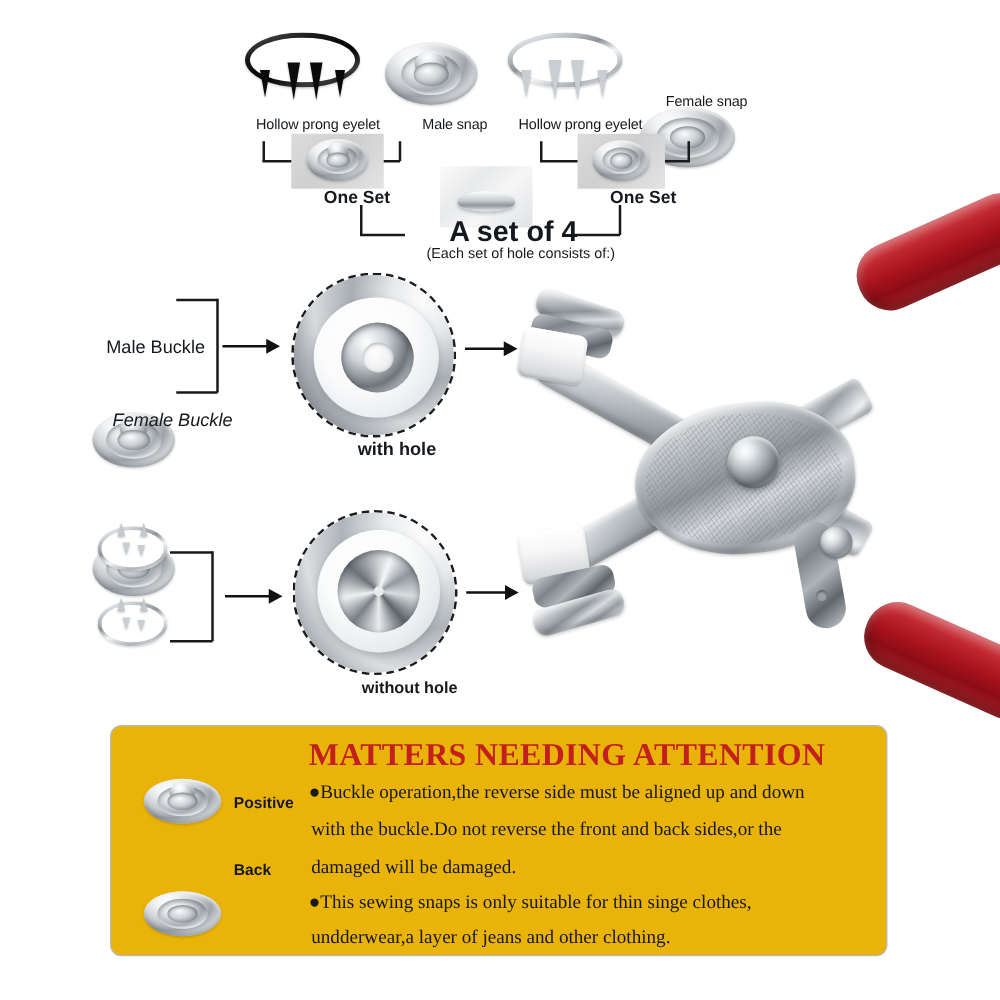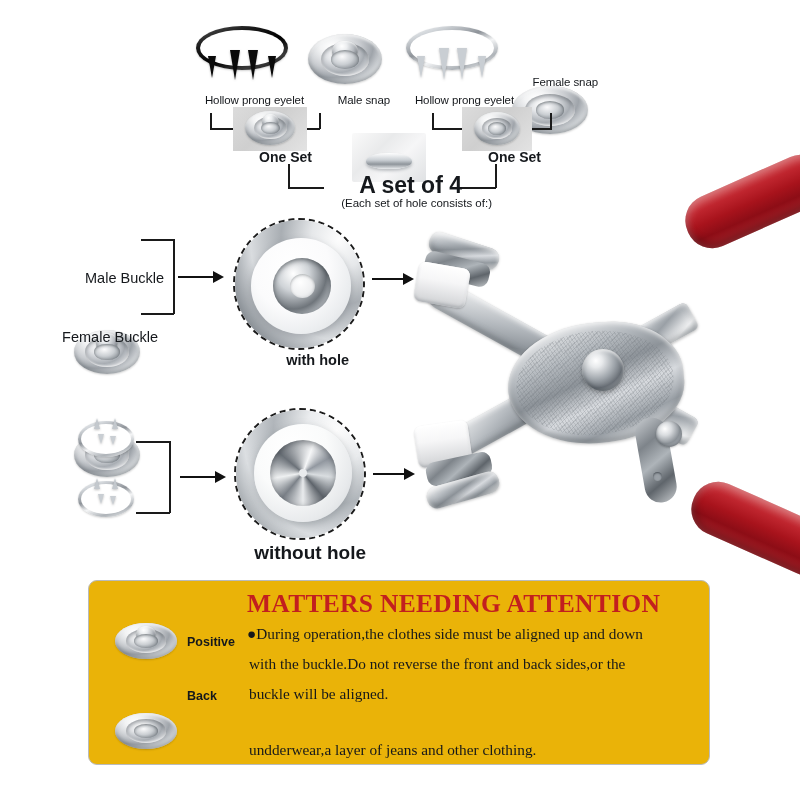--- a/index.html
+++ b/index.html
@@ -221,21 +221,21 @@
 
   <div class="abs lbl lbl-bold" style="left:322px; top:172px; width:140px; font-size:23px;">A set of 4</div>
   <div class="abs lbl" style="left:292px; top:197px; width:200px; font-size:11.5px;">(Each set of hole consists of:)</div>
 
   <div class="abs snap disc" style="left:74px; top:232px; width:66px; height:44px;">
     <div class="stud" style="left:34%; top:6%; width:32%; height:44%;"></div>
   </div>
   <div class="abs lbl" style="left:54px; top:270px; width:110px; font-size:14.5px;">Male Buckle</div>
 
   <div class="abs snap disc" style="left:74px; top:291px; width:66px; height:44px;"></div>
-  <div class="abs lbl" style="left:32px; top:329px; width:126px; font-size:14.5px;">Female Buckle</div>
+  <div class="abs lbl" style="left:60px; top:329px; width:126px; font-size:14.5px;font-style:italic;">Female Buckle</div>
 
   <div class="abs hline" style="left:141px; top:239px; width:33px;"></div>
   <div class="abs hline" style="left:141px; top:313px; width:33px;"></div>
   <div class="abs vline" style="left:173px; top:239px; height:75px;"></div>
 
   <div class="abs arrow-shaft" style="left:178px; top:276px; width:36px;"></div>
   <div class="abs arrow-head" style="left:213px; top:271px;"></div>
 
   <div class="abs dashcircle" style="left:233px; top:218px; width:132px; height:132px;">
     <div style="position:absolute; left:-4px; top:-8px; width:150px; height:150px;
@@ -285,21 +285,21 @@
                 background: radial-gradient(ellipse at 38% 26%, #ffffff 0%, #fafbfb 42%, #e8eaec 72%, #cdd1d4 100%);
                 box-shadow: 0 3px 8px rgba(110,116,122,.42);"></div>
     <div style="position:absolute; left:34px; top:30px; width:66px; height:66px; border-radius:50%;
                 background:
                   conic-gradient(from 20deg, #f6f7f8 0deg, #9298a0 40deg, #d9dde0 78deg, #5e646b 120deg,
                                  #e9ebed 160deg, #7b8188 200deg, #eef0f1 240deg, #6b7178 290deg, #f6f7f8 360deg);
                 box-shadow: inset 0 2px 6px rgba(40,46,52,.55);"></div>
     <div style="position:absolute; left:63px; top:59px; width:8px; height:8px; border-radius:50%;
                 background:#e9ebed;"></div>
   </div>
-  <div class="abs lbl lbl-bold" style="left:246px; top:542px; width:120px; font-size:19px;">without hole</div>
+  <div class="abs lbl lbl-bold" style="left:246px; top:542px; width:120px; font-size:13px;">without hole</div>
 
   <div class="abs arrow-shaft" style="left:373px; top:473px; width:32px;"></div>
   <div class="abs arrow-head" style="left:404px; top:468px;"></div>
 
   <div class="abs" style="left:404px; top:195px; width:400px; height:360px;">
 
     <div class="steel" style="position:absolute; left:26px; top:250px; width:300px; height:30px;
                 transform: rotate(-29deg); transform-origin: 0 50%;
                 border-radius: 14px 6px 6px 14px;"></div>
 
@@ -353,19 +353,20 @@
     <div id="attention-title" class="abs" style="left:158px; top:8px;">MATTERS NEEDING ATTENTION</div>
 
     <div class="abs snap disc" style="left:26px; top:42px; width:62px; height:36px;">
       <div class="stud" style="left:34%; top:8%; width:32%; height:46%;"></div>
     </div>
     <div class="abs att-side" style="left:98px; top:54px;">Positive</div>
 
     <div class="abs snap disc" style="left:26px; top:96px; width:62px; height:36px;"></div>
     <div class="abs att-side" style="left:98px; top:108px;">Back</div>
 
-    <div class="abs att-line" style="left:158px; top:45px;">●During operation,the clothes side must be aligned up and down</div>
+    <div class="abs att-line" style="left:158px; top:45px;">●Buckle operation,the reverse side must be aligned up and down</div>
     <div class="abs att-line" style="left:160px; top:75px;">with the buckle.Do not reverse the front and back sides,or the</div>
-    <div class="abs att-line" style="left:160px; top:105px;">buckle will be aligned.</div>
+    <div class="abs att-line" style="left:160px; top:105px;">damaged will be damaged.</div>
+    <div class="abs att-line" style="left:158px; top:133px;">●This sewing snaps is only suitable for thin singe clothes,</div>
     <div class="abs att-line" style="left:160px; top:161px;">undderwear,a layer of jeans and other clothing.</div>
   </div>
 
 </div>
 
 </body></html>

